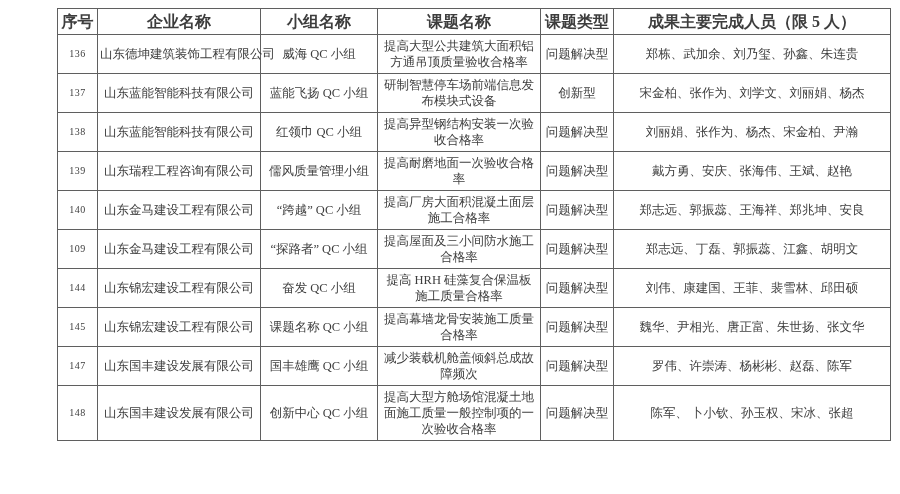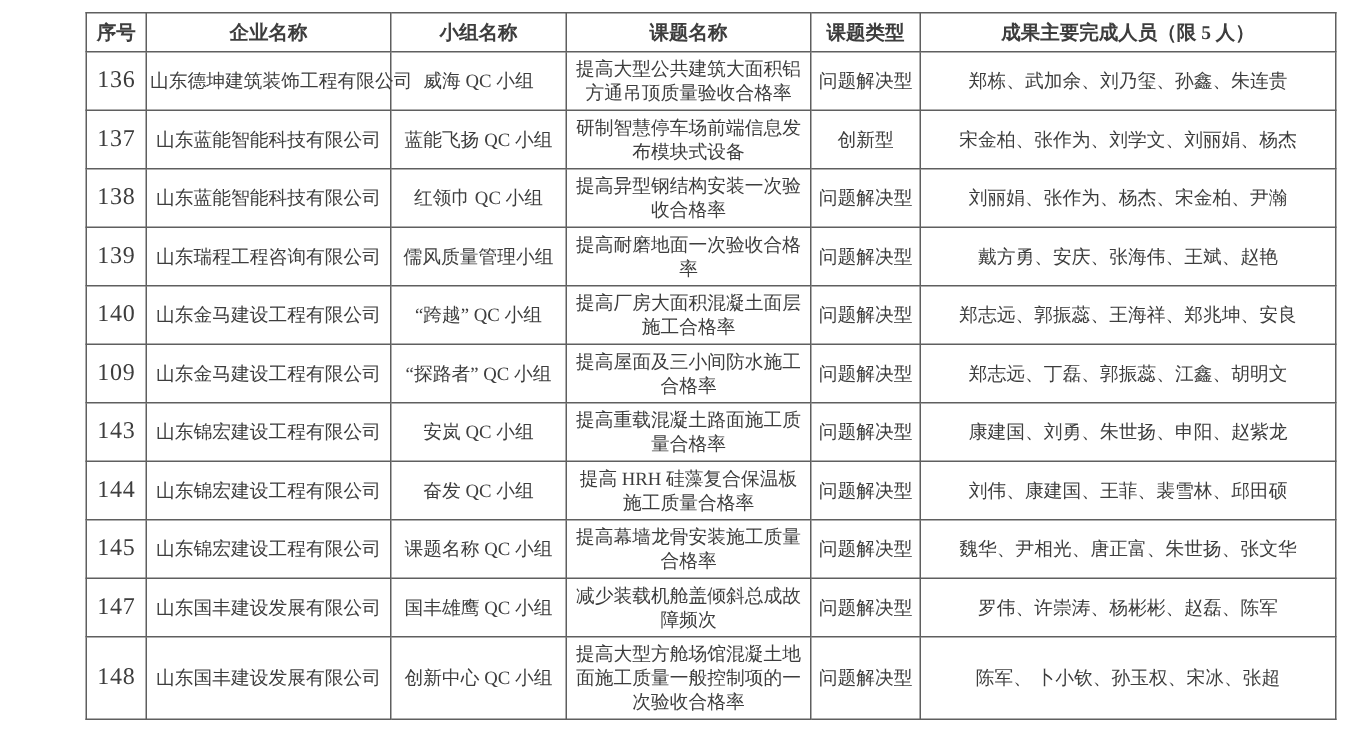--- a/index.html
+++ b/index.html
@@ -31,26 +31,26 @@
     text-align: center;
     vertical-align: middle;
     font-size: 12.5px;
     line-height: 16px;
     padding: 5px 2px;
     color: #3d3d3d;
     word-break: break-all;
   }
   .doc-table th {
     font-weight: bold;
-    font-size: 13px;
+    font-size: 16px;
     padding: 4px 2px;
     line-height: 17px;
   }
   .doc-table td.col-no {
-    font-size: 16px;
+    font-size: 10px;
     letter-spacing: 0.5px;
   }
   .doc-table td.col-company,
   .doc-table td.col-group,
   .doc-table td.col-type {
     white-space: nowrap;
   }
   .doc-table td.col-topic {
     padding: 3px 4px;
   }
@@ -130,28 +130,20 @@
         </tr>
         <tr>
           <td class="col-no">109</td>
           <td class="col-company">山东金马建设工程有限公司</td>
           <td class="col-group">“探路者” QC 小组</td>
           <td class="col-topic">提高屋面及三小间防水施工合格率</td>
           <td class="col-type">问题解决型</td>
           <td class="col-members">郑志远、丁磊、郭振蕊、江鑫、胡明文</td>
         </tr>
         <tr>
-          <td class="col-no">143</td>
-          <td class="col-company">山东锦宏建设工程有限公司</td>
-          <td class="col-group">安岚 QC 小组</td>
-          <td class="col-topic">提高重载混凝土路面施工质量合格率</td>
-          <td class="col-type">问题解决型</td>
-          <td class="col-members">康建国、刘勇、朱世扬、申阳、赵紫龙</td>
-        </tr>
-        <tr>
           <td class="col-no">144</td>
           <td class="col-company">山东锦宏建设工程有限公司</td>
           <td class="col-group">奋发 QC 小组</td>
           <td class="col-topic">提高 HRH 硅藻复合保温板施工质量合格率</td>
           <td class="col-type">问题解决型</td>
           <td class="col-members">刘伟、康建国、王菲、裴雪林、邱田硕</td>
         </tr>
         <tr>
           <td class="col-no">145</td>
           <td class="col-company">山东锦宏建设工程有限公司</td>

